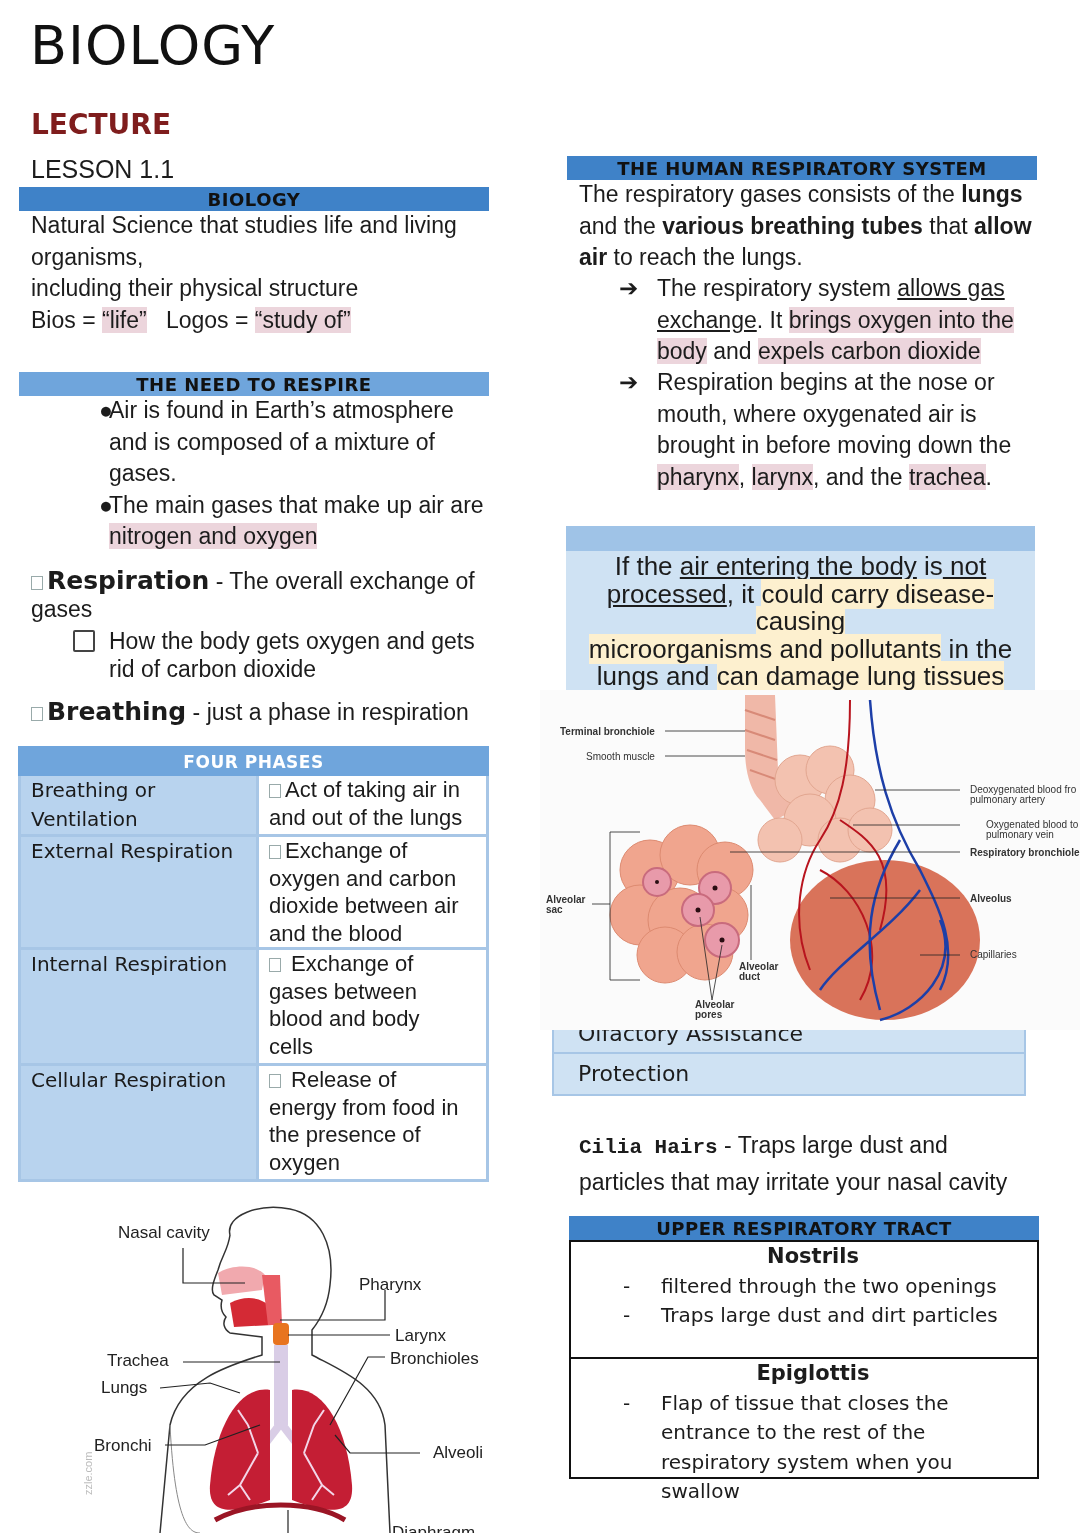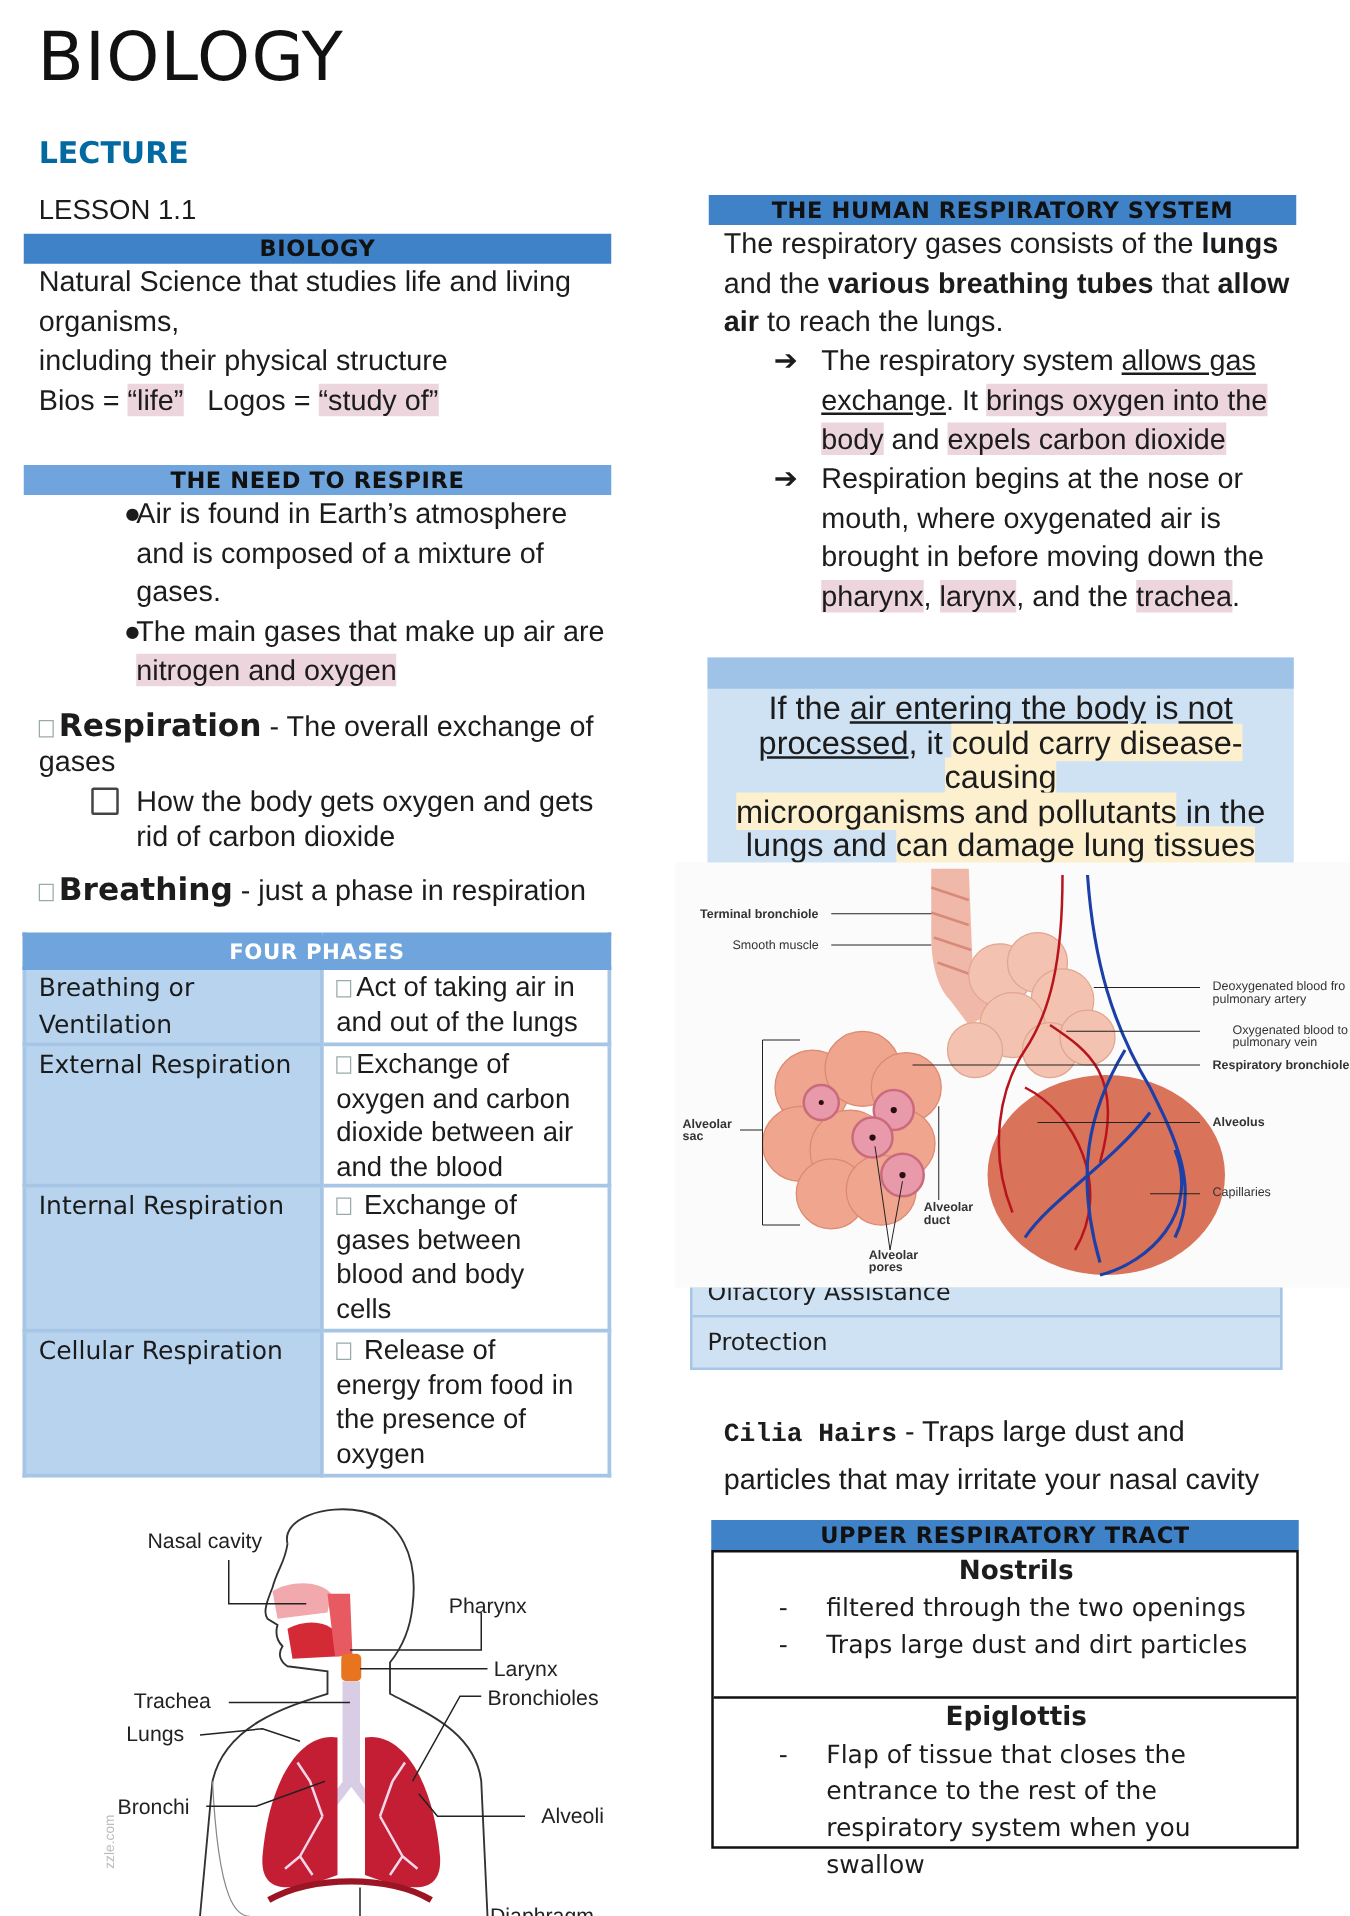--- a/index.html
+++ b/index.html
@@ -1,20 +1,20 @@
 <!DOCTYPE html>
 <html><head>
 <meta charset="utf-8">
 <style>
   html, body { margin:0; padding:0; }
   body { width:1080px; height:1533px; background:#ffffff; position:relative; overflow:hidden; font-family:"Liberation Sans", sans-serif; color:#1c1c1c; }
   .abs { position:absolute; }
   .title { left:30px; top:14px; font-family:"DejaVu Sans", sans-serif; font-size:54px; letter-spacing:1px; color:#111; }
-  .lecture { left:31px; top:108px; font-family:"DejaVu Sans", sans-serif; font-weight:bold; font-size:24px; color:#0369a1; }
-  .lesson { left:31px; top:155px; font-size:22px; }
+  .lecture { left:31px; top:108px; font-family:"DejaVu Sans", sans-serif; font-weight:bold; font-size:28px; color:#7f1d1d; }
+  .lesson { left:31px; top:155px; font-size:25px; }
   .hbar { background:#3f82c8; height:24px; text-align:center; font-family:"DejaVu Sans", sans-serif; font-weight:bold; font-size:18px; color:#111; line-height:25px; letter-spacing:0.5px; }
   .hbar.light { background:#6fa5dc; }
   .txt { font-size:23px; line-height:31.5px; }
   .hl { background:#ecd5dc; }
   .hly { background:#fdf0cf; }
   .u { text-decoration:underline; }
   b { font-weight:bold; }
   .bullet-row { position:relative; padding-left:78px; }
   .bullet-row .dot { position:absolute; left:68px; top:0; width:20px; }
   .tiny-box { display:inline-block; width:10px; height:12px; border:1px solid #9aa; margin-right:4px; vertical-align:-1px; background:#fff; }
@@ -23,21 +23,21 @@
   table.phases { border-collapse:collapse; position:absolute; left:18px; top:746px; width:471px; }
   table.phases td { border:3px solid #a7c6e6; vertical-align:top; padding:0 10px; }
   table.phases td.left { background:#b8d3ee; width:215px; font-family:"DejaVu Sans", sans-serif; font-size:20px; line-height:29px; color:#1a1a1a;margin-top:34px; }
   table.phases td.right { background:#fff; font-size:22px; line-height:27.5px; }
   table.phases th { background:#6fa5dc; color:#ffffff; font-family:"DejaVu Sans", sans-serif; font-size:17px; padding:3px 0 1px; border:3px solid #6fa5dc; letter-spacing:0.5px; }
   .callout { left:566px; top:526px; width:469px; background:#cfe2f3; }
   .callout .top { height:25px; background:#9fc3e7; }
   .callout .body { text-align:center; font-size:26px; line-height:27.5px; padding:2px 0 0 0; }
   .diagram { left:540px; top:690px; width:540px; height:340px; background:#fbfbfb; }
   .func-table { left:552px; top:1028px; width:470px; border:2px solid #a7c6e6; background:#cfe2f3; }
-  .func-row { border-bottom:2px solid #a7c6e6; font-family:"DejaVu Sans", sans-serif; font-size:19px; padding:0 12px; }
+  .func-row { border-bottom:2px solid #a7c6e6; font-family:"DejaVu Sans", sans-serif; font-size:22px; padding:0 24px; }
   .upper { left:569px; top:1216px; width:470px; }
   .upper .box { border:2px solid #111; background:#fff; }
   .upper .cell { border-bottom:2px solid #111; font-family:"DejaVu Sans", sans-serif; font-size:20px; line-height:29.5px; }
   .upper .cell:last-child { border-bottom:none; }
   .upper .cellhead { text-align:center; font-weight:bold; font-size:21px;padding-left:18px; }
   .dash-row { position:relative; padding-left:90px; }
   .dash-row .dash { position:absolute; left:52px; top:0; }
   .lbl { position:absolute; font-size:17px; color:#222; }
   .dlbl { position:absolute; font-size:10px; color:#333; font-family:"Liberation Sans", sans-serif; }
   .dlbl.b { font-weight:bold; }

